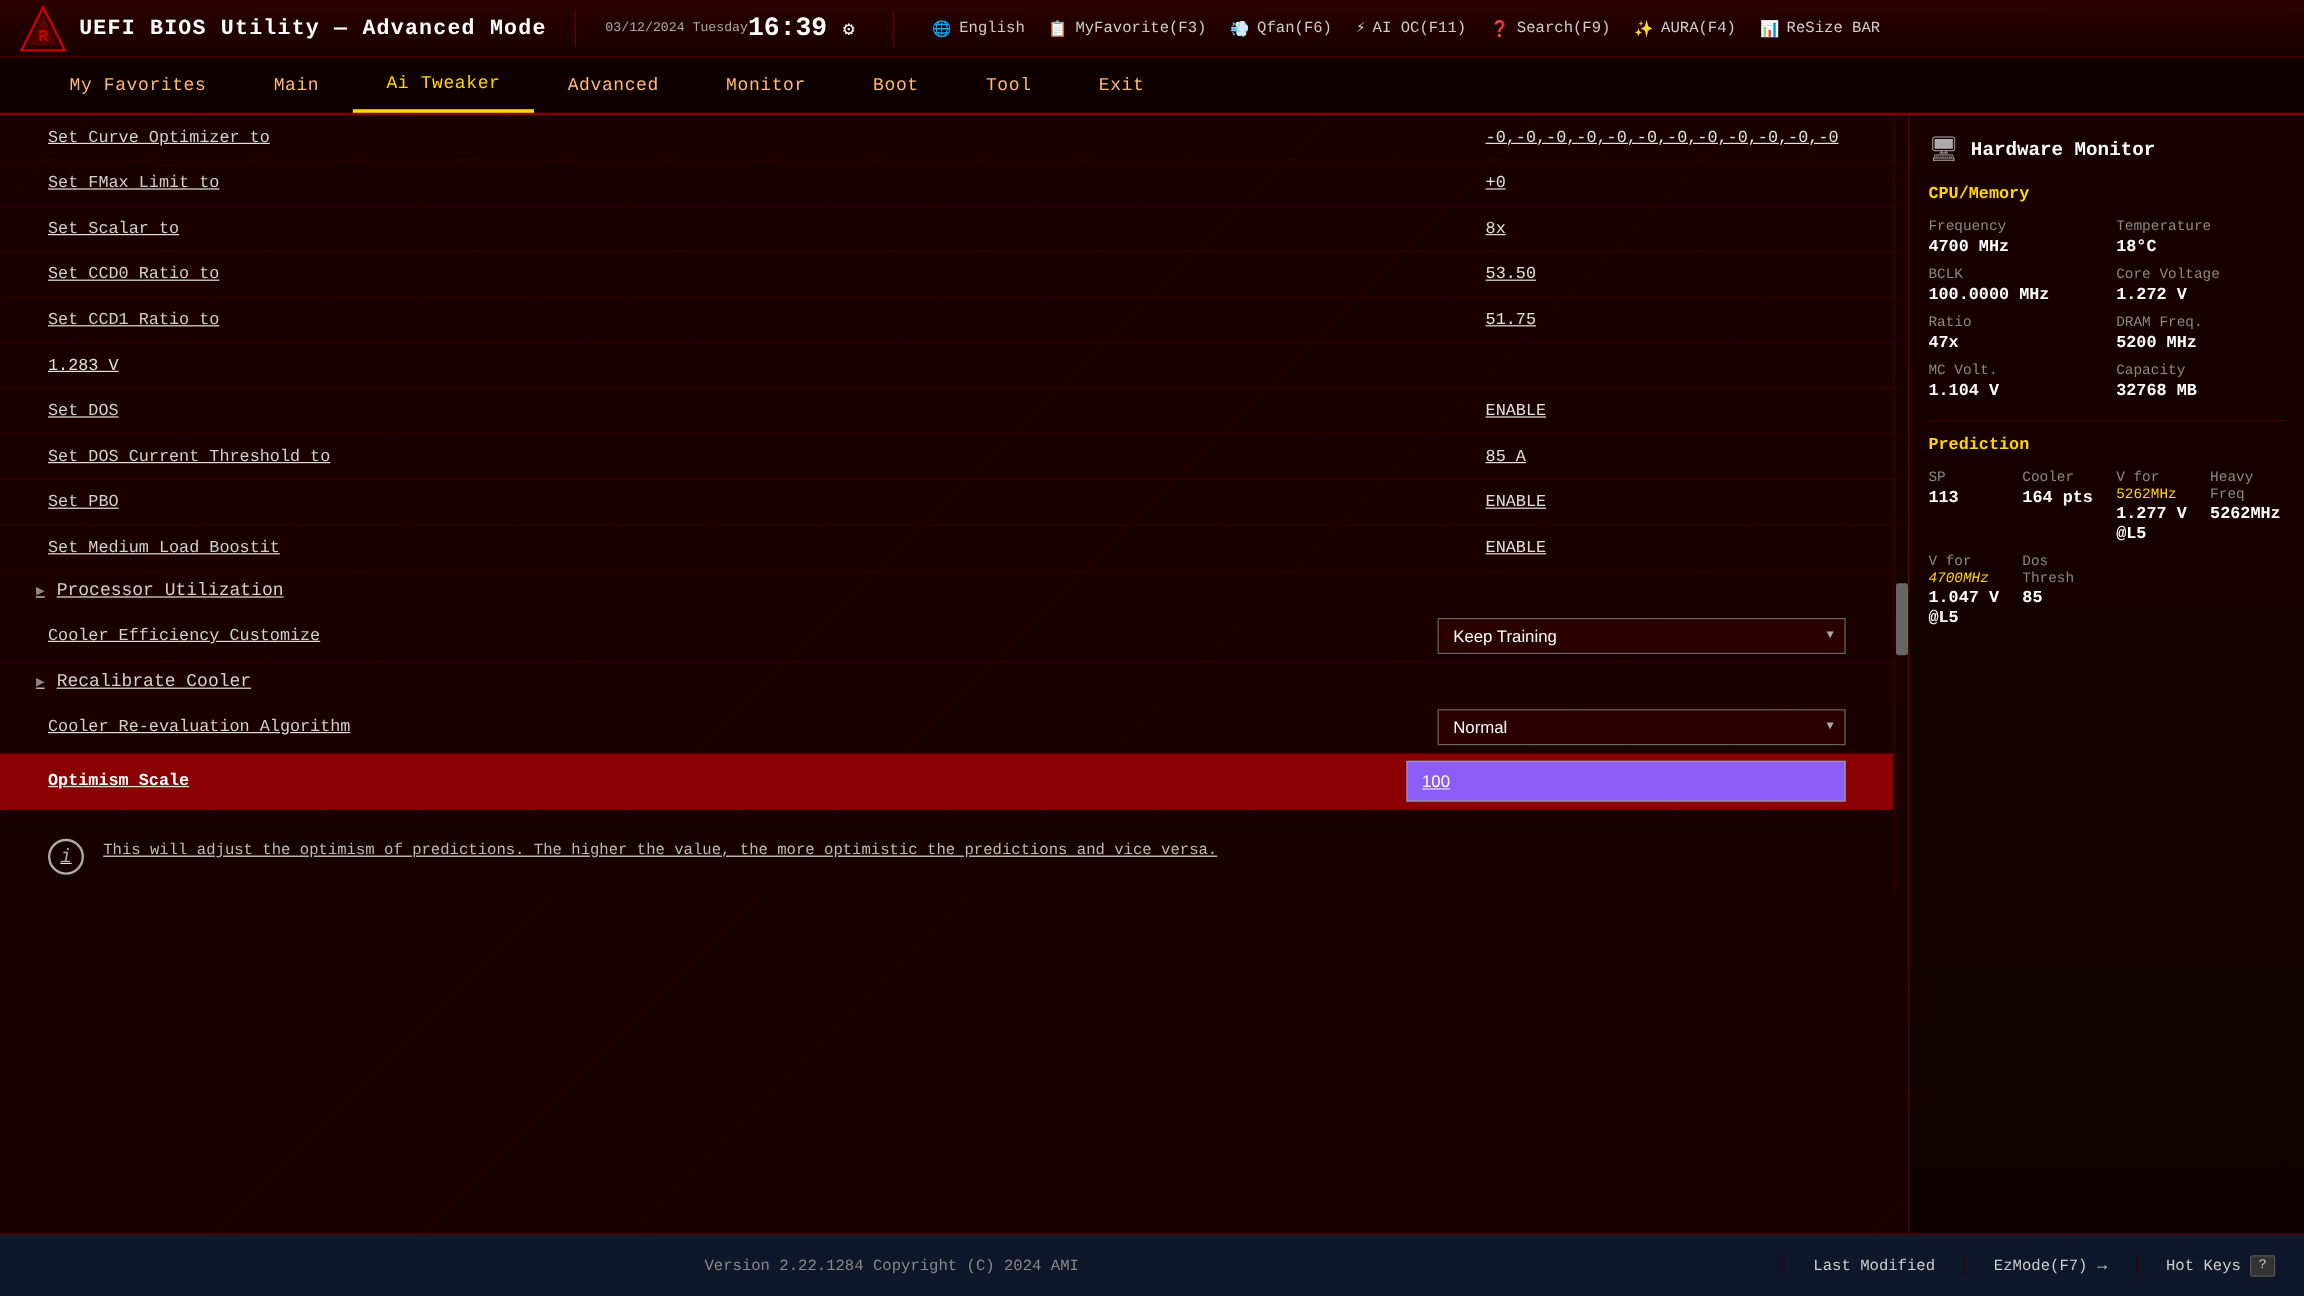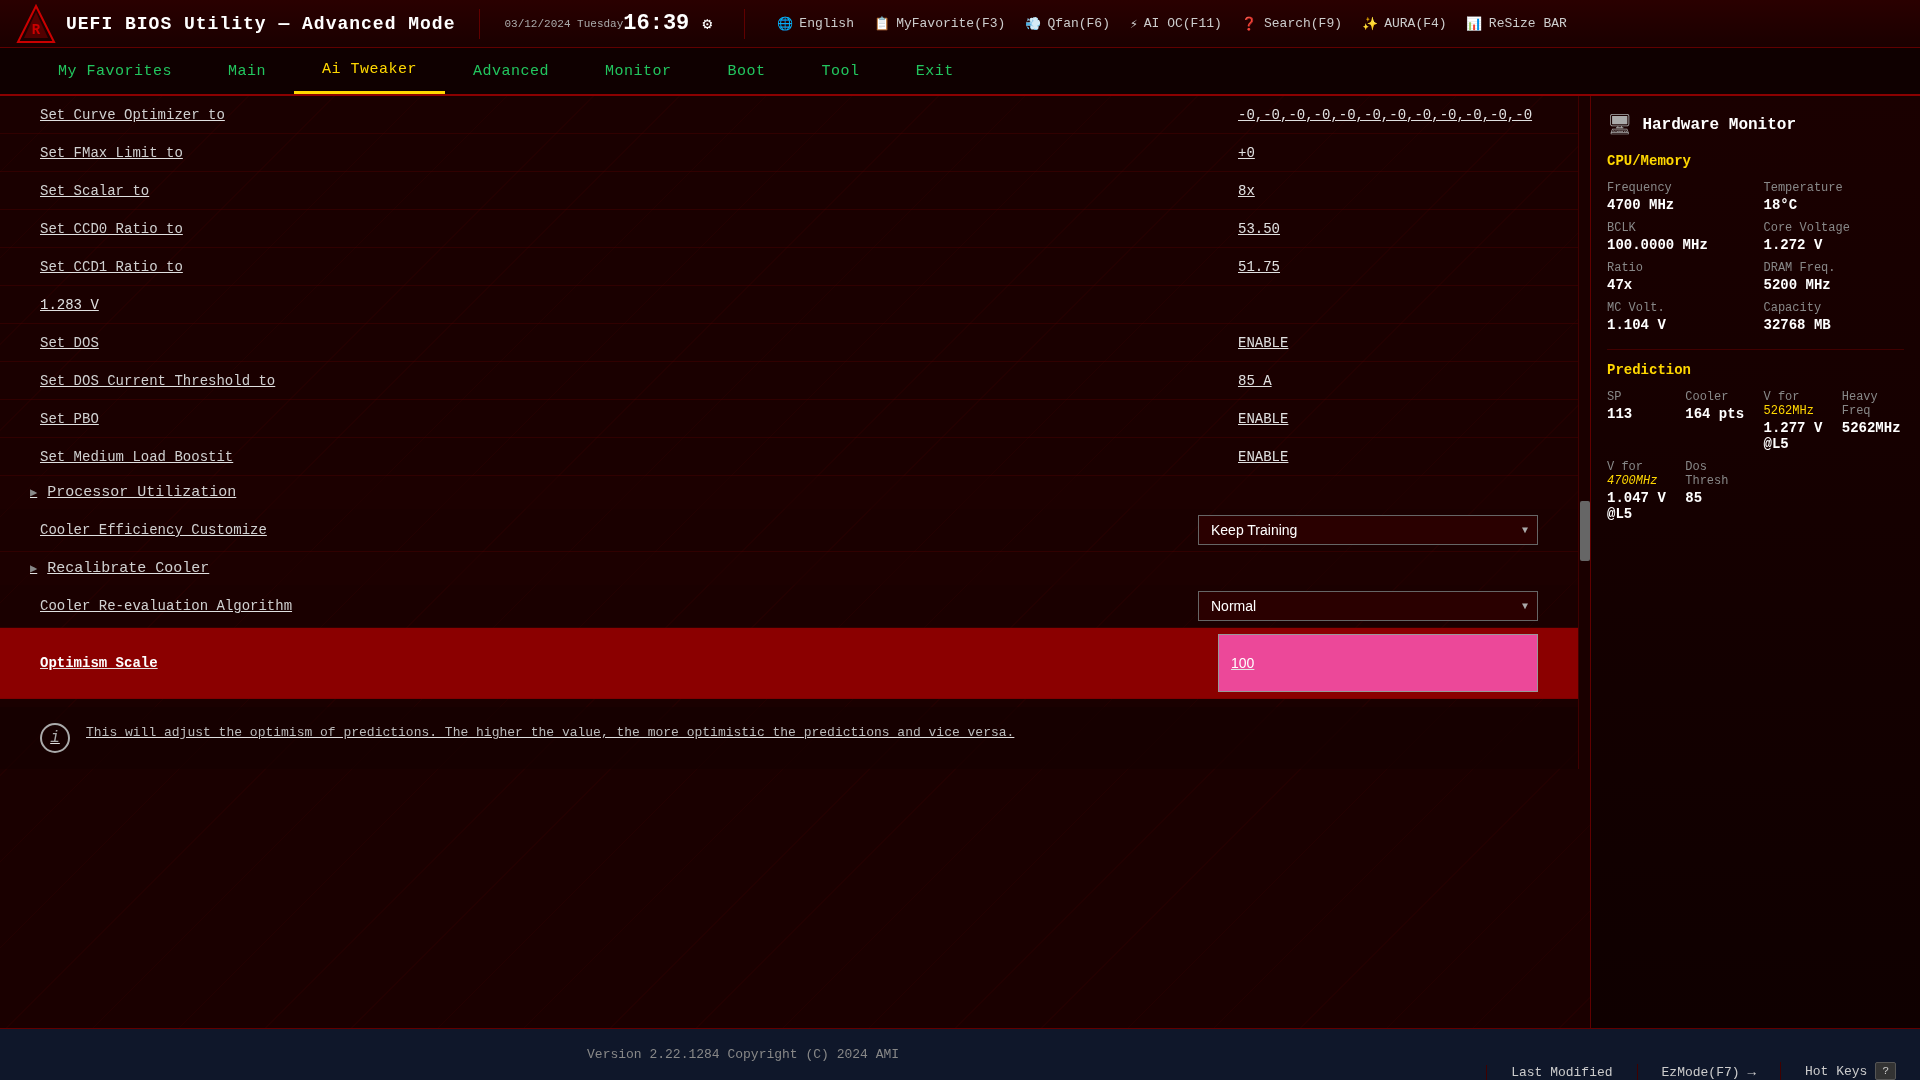--- a/index.html
+++ b/index.html
@@ -104,21 +104,21 @@
       display: flex;
       align-items: stretch;
       padding: 0 30px;
     }
 
     .nav-item {
       padding: 0 28px;
       display: flex;
       align-items: center;
       font-size: 15px;
-      color: #22c55e;
+      color: #fdba74;
       cursor: pointer;
       position: relative;
       letter-spacing: 0.5px;
     }
 
     .nav-item.active {
       color: #ffd700;
       border-bottom: 3px solid #ffd700;
     }
 
@@ -207,26 +207,26 @@
       position: absolute;
       right: 10px;
       top: 50%;
       transform: translateY(-50%);
       color: #aaa;
       font-size: 10px;
       pointer-events: none;
     }
 
     .input-field {
-      background: #ec4899;
+      background: #8b5cf6;
       border: 1px solid #999;
       color: #fff;
-      padding: 20px 12px;
+      padding: 8px 12px;
       font-size: 14px;
-      width: 320px;
+      width: 366px;
     }
 
     
     .info-box {
       display: flex;
       align-items: flex-start;
       gap: 16px;
       padding: 16px 40px;
       background: rgba(20,0,0,0.6);
       margin-top: 8px;
@@ -335,21 +335,21 @@
 
     .footer-center {
       flex: 1;
       text-align: center;
       font-size: 13px;
       color: #888;
     }
 
     .footer-right {
       display: flex;
-      align-items: flex-end;
+      align-items: center;
       height: 100%;
     }
 
     .footer-btn {
       display: flex;
       align-items: center;
       padding: 0 24px;
       border-left: 1px solid #400000;
       cursor: pointer;
       font-size: 13px;

